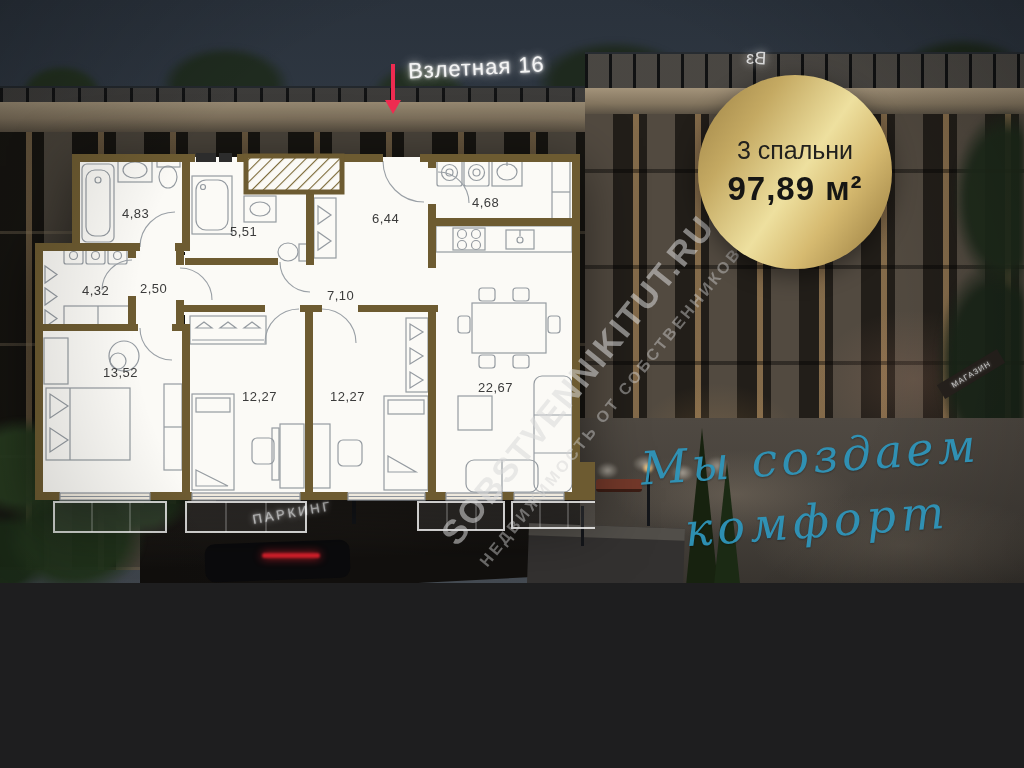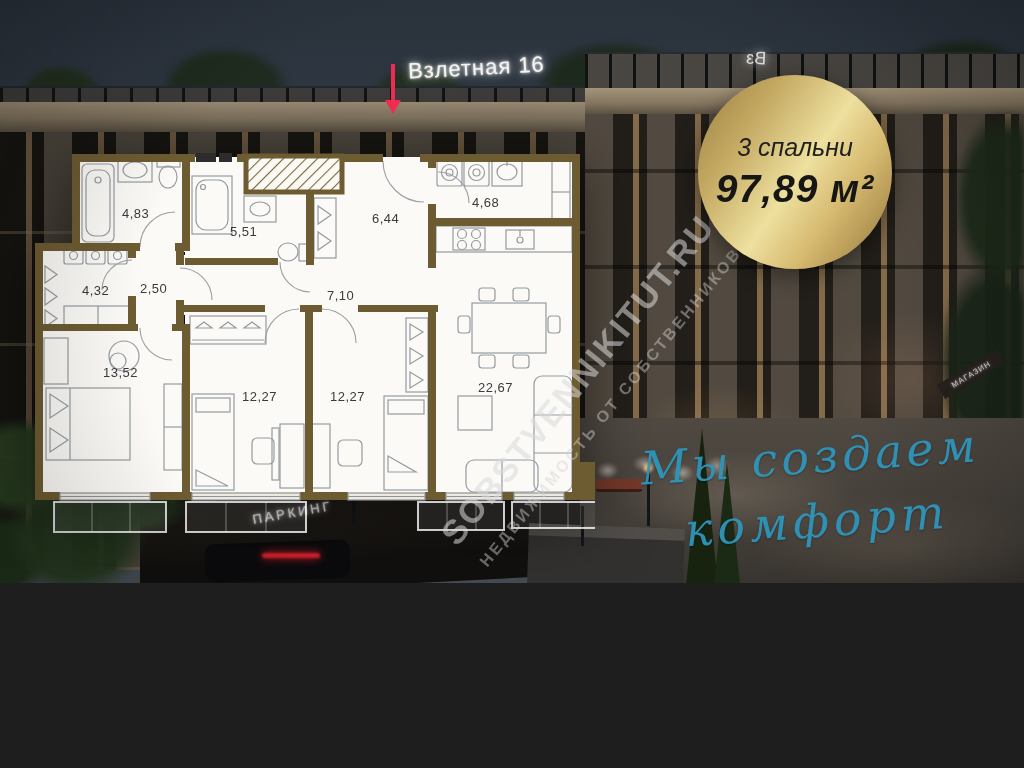--- a/index.html
+++ b/index.html
@@ -104,23 +104,23 @@
   .watermark{position:absolute;left:310px;top:180px;width:560px;height:420px;z-index:8;
     pointer-events:none;transform:rotate(-51deg);transform-origin:50% 50%;
     display:flex;flex-direction:column;align-items:center;justify-content:center;gap:14px;}
   .watermark .wm1{font-size:34px;font-weight:700;letter-spacing:2px;color:rgba(216,216,216,.55);}
   .watermark .wm2{font-size:16px;font-weight:700;letter-spacing:3px;color:rgba(210,210,210,.45);}
 
   
   .badge{position:absolute;left:698px;top:75px;width:194px;height:194px;border-radius:50%;z-index:9;
     background:linear-gradient(125deg,#9a7f43 0%,#c4a962 26%,#eee09f 52%,#d6ba70 70%,#8f7338 100%);
     display:flex;flex-direction:column;align-items:center;justify-content:center;gap:5px;
-    box-shadow:0 6px 24px rgba(0,0,0,.45);font-style:italic;}
+    box-shadow:0 6px 24px rgba(0,0,0,.45);}
   .badge .b1{font-size:25px;color:#22211e;}
-  .badge .b2{font-size:39px;font-weight:700;color:#161614;letter-spacing:1px;}
+  .badge .b2{font-size:33px;font-weight:700;color:#161614;letter-spacing:1px;}
 
   
   .slogan{position:absolute;z-index:9;color:#2f95ba;opacity:.95;
     font-family:"DejaVu Serif",serif;font-style:italic;text-align:center;
     text-shadow:0 1px 2px rgba(0,0,0,.3);}
   .slogan.s1{left:640px;top:430px;width:340px;font-size:46px;letter-spacing:4px;transform:rotate(-4deg);}
   .slogan.s2{left:672px;top:494px;width:290px;font-size:46px;letter-spacing:5px;transform:rotate(-4deg);}
 
   
   .band{position:absolute;left:0;top:583px;width:1024px;height:185px;background:#1e1e1f;z-index:10;}

